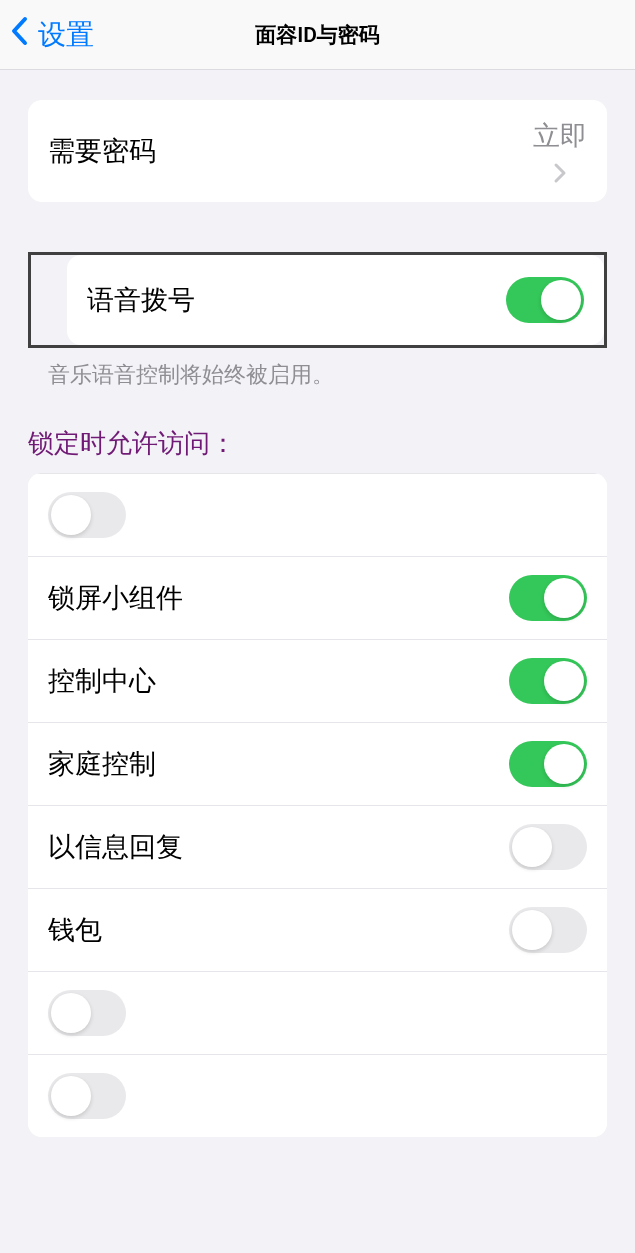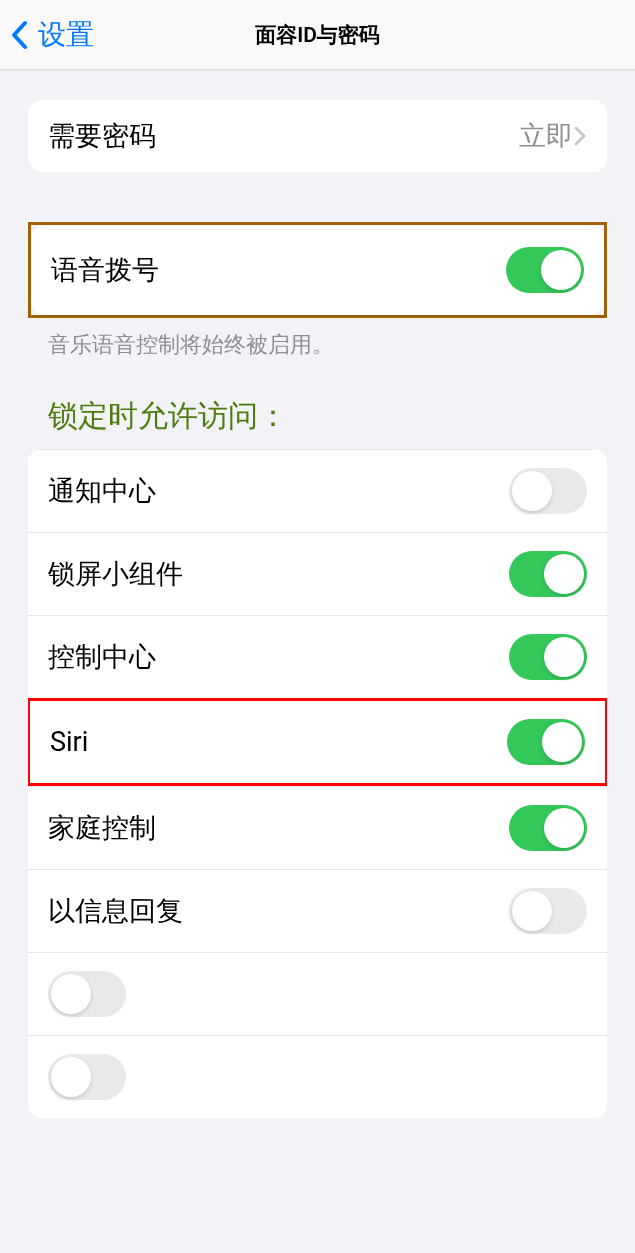--- a/index.html
+++ b/index.html
@@ -17,21 +17,20 @@
     .header {
       display: flex;
       align-items: center;
       height: 70px;
       background-color: #f9f9fa;
       border-bottom: 1px solid #dcdce0;
       position: relative;
     }
     .back-button {
       display: flex;
-      align-items: center;
       padding-left: 10px;
       color: #007aff;
       font-size: 28px;
       cursor: pointer;
     }
     .back-chevron {
       width: 18px;
       height: 30px;
       margin-right: 10px;
     }
@@ -47,22 +46,23 @@
       font-weight: 600;
       color: #000;
     }
     .content {
       padding: 0;
     }
     .section {
       margin-top: 30px;
     }
     .section-highlighted {
-      border: 3px solid #a16207;
+      border: 3px solid #404040;
       margin: 0 28px;
+      padding-left: 36px;
     }
     .section-group {
       background-color: #fff;
       border-radius: 14px;
       margin: 0 28px;
       overflow: hidden;
     }
     .row {
       display: flex;
       align-items: center;
@@ -74,20 +74,22 @@
     .row-bordered {
       border-top: 1px solid #e5e5ea;
     }
     .row-label {
       font-size: 27px;
       color: #000;
     }
     .row-value-group {
       display: flex;
       align-items: center;
+      gap: 8px;
+      flex-direction: column;
     }
     .row-value {
       font-size: 27px;
       color: #8e8e93;
     }
     .chevron-right {
       width: 14px;
       height: 22px;
       color: #c7c7cc;
     }
@@ -119,23 +121,23 @@
     .toggle-off .toggle-knob {
       left: 3px;
     }
     .footer-text {
       font-size: 22px;
       color: #8e8e93;
       padding: 12px 35px 0 48px;
       line-height: 1.4;
     }
     .section-header {
-      font-size: 30px;
-      color: #4d7c0f;
-      padding: 0 48px 12px 48px;
+      font-size: 26px;
+      color: #701a75;
+      padding: 0 48px 12px 28px;
     }
     .section-spacer {
       height: 35px;
     }
   </style>
 </head>
 <body>
 
 <div class="header">
   <div class="back-button">
@@ -179,56 +181,55 @@
   </div>
 
   <div class="footer-text">音乐语音控制将始终被启用。</div>
 
   <div class="section-spacer"></div>
 
   <div class="section-header">锁定时允许访问：</div>
 
   <div class="section-group" id="lock-access-list">
       <div class="row row-bordered">
-        <span class="row-label">通知中心</span>
         <div class="toggle toggle-off">
           <div class="toggle-knob"></div>
         </div>
       </div>
       <div class="row row-bordered">
         <span class="row-label">锁屏小组件</span>
         <div class="toggle toggle-on">
           <div class="toggle-knob"></div>
         </div>
       </div>
       <div class="row row-bordered">
         <span class="row-label">控制中心</span>
         <div class="toggle toggle-on">
           <div class="toggle-knob"></div>
         </div>
       </div>
-      <div class="row row-bordered" style="border: 3px solid rgb(255, 0, 0); margin-left: -1px; margin-right: -1px;">
-        <span class="row-label">Siri</span>
-        <div class="toggle toggle-on">
-          <div class="toggle-knob"></div>
-        </div>
-      </div>
       <div class="row row-bordered">
         <span class="row-label">家庭控制</span>
         <div class="toggle toggle-on">
           <div class="toggle-knob"></div>
         </div>
       </div>
       <div class="row row-bordered">
         <span class="row-label">以信息回复</span>
         <div class="toggle toggle-off">
           <div class="toggle-knob"></div>
         </div>
       </div>
       <div class="row row-bordered">
+        <span class="row-label">钱包</span>
+        <div class="toggle toggle-off">
+          <div class="toggle-knob"></div>
+        </div>
+      </div>
+      <div class="row row-bordered">
         <div class="toggle toggle-off">
           <div class="toggle-knob"></div>
         </div>
       </div>
       <div class="row row-bordered">
         <div class="toggle toggle-off">
           <div class="toggle-knob"></div>
         </div>
       </div>
     </div>

